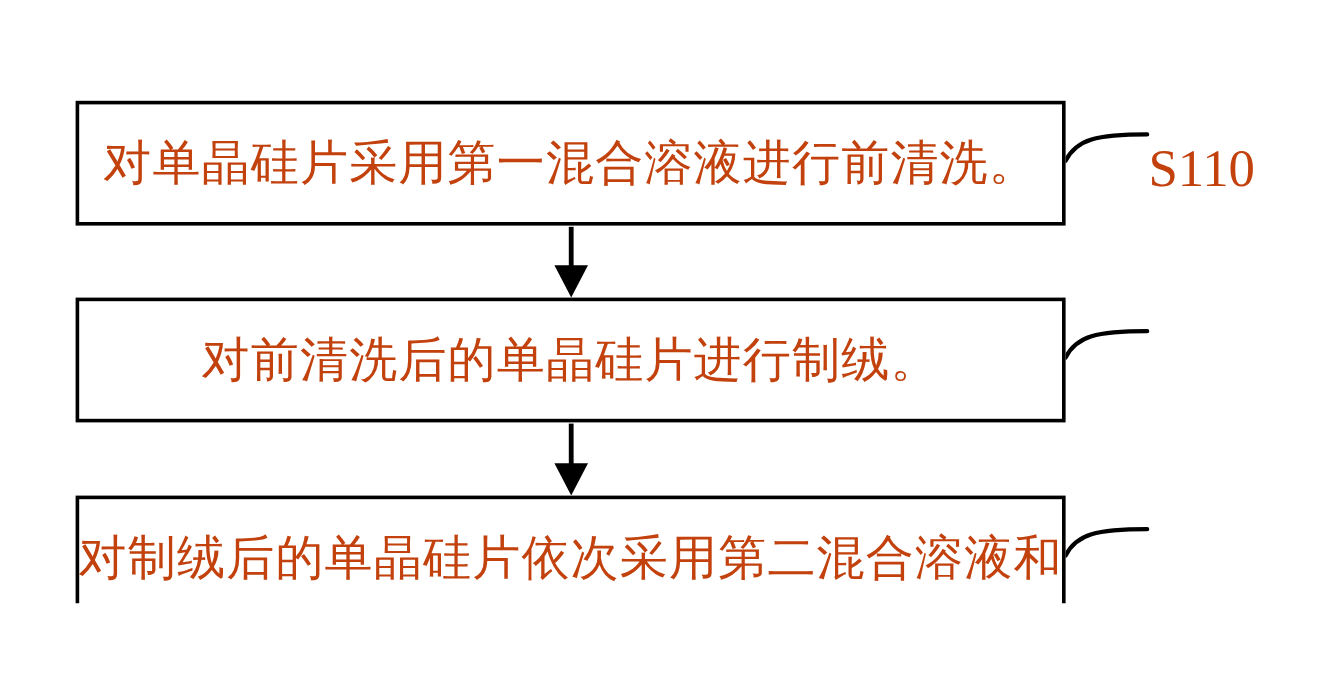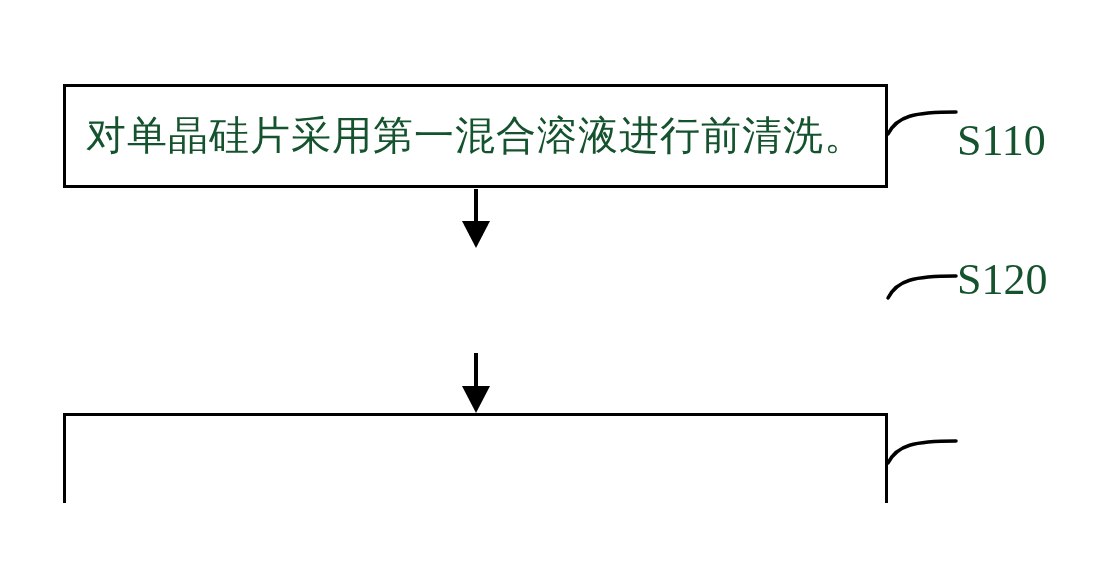--- a/index.html
+++ b/index.html
@@ -7,21 +7,21 @@
     padding: 0;
     background: #ffffff;
   }
   .figure {
     position: relative;
     width: 1103px;
     height: 503px;
     background: #ffffff;
     overflow: hidden;
     font-family: "Liberation Serif", "DejaVu Serif", serif;
-    color: #14532d;
+    color: #c2410c;
   }
   .overlay {
     position: absolute;
     left: 0;
     top: 0;
     width: 1103px;
     height: 570px;
     pointer-events: none;
   }
   .overlay line, .overlay path {
@@ -83,20 +83,23 @@
     </g>
     <path d="M 888 134 C 897 116 914 112 956 112" stroke-width="3.5" stroke-linecap="round"></path>
     <path d="M 888 298 C 897 280 914 276 956 276" stroke-width="3.5" stroke-linecap="round"></path>
     <path d="M 888 463 C 897 445 914 441 956 441" stroke-width="3.5" stroke-linecap="round"></path>
   </svg>
 
   <div class="step-box box-1">
     <div class="step-line">对单晶硅片采用第一混合溶液进行前清洗。</div>
   </div>
 
+  <div class="step-box box-2">
+    <div class="step-line">对前清洗后的单晶硅片进行制绒。</div>
+  </div>
 
   <div class="step-box box-3">
+    <div class="step-line">对制绒后的单晶硅片依次采用第二混合溶液和</div>
   </div>
 
   <div class="step-label label-1">S110</div>
-  <div class="step-label label-2">S120</div>
 
 </div>
 
 </body></html>

